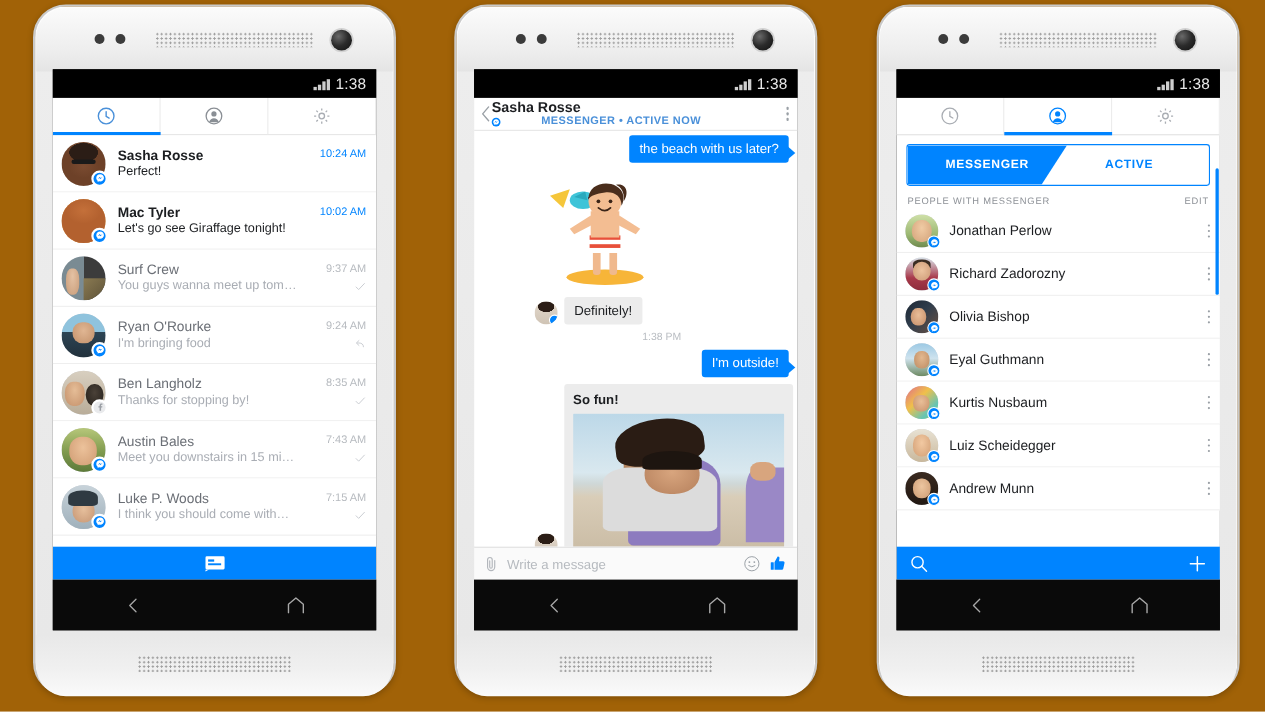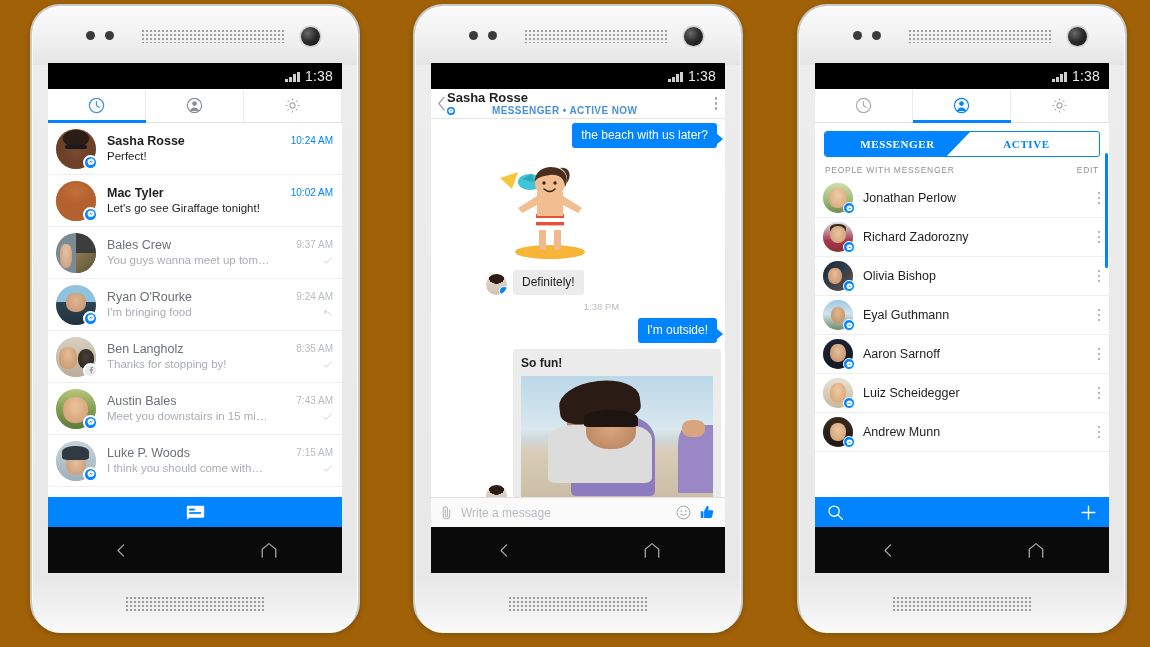--- a/index.html
+++ b/index.html
@@ -155,22 +155,22 @@
   .photo-card { background:#ececec; border-radius:3px; padding:7px 8px 8px; width:208px; }
   .photo-cap { font-size:12px; font-weight:bold; color:#1c1e21; margin-bottom:6px; }
   .photo-img { width:192px; height:122px; border-radius:1px; overflow:hidden; position:relative; }
 
   .composer { position:absolute; left:0; bottom:0; width:294px; height:30px;
      background:#fafafa; border-top:1px solid #e0e0e0; display:flex; align-items:center;
      padding:0 9px; gap:8px; }
   .composer .ph-txt { flex:1; font-size:12px; color:#b6babf; }
 
   
-  .seg { margin:8px 9px 6px; height:26px; display:flex; border-radius:3px;
-     overflow:hidden; border:1px solid #0084ff; position:relative; background:#fff;font-family:Liberation Serif, serif; }
+  .seg { margin:8px 9px 6px; height:38px; display:flex; border-radius:3px;
+     overflow:hidden; border:1px solid #0084ff; position:relative; background:#fff; }
   .seg-a { flex:1; background:#0084ff; color:#fff; display:flex; align-items:center;
      justify-content:center; font-size:11px; font-weight:bold; letter-spacing:.6px;
      clip-path: polygon(0 0, 100% 0, 84% 100%, 0 100%); }
   .seg-b { flex:1; color:#0084ff; display:flex; align-items:center; justify-content:center;
      font-size:11px; font-weight:bold; letter-spacing:.6px; margin-left:-16px; }
   .sect-head { display:flex; align-items:center; justify-content:space-between;
      padding:2px 10px 4px; }
   .sect-title { font-size:8.5px; color:#8d9197; letter-spacing:.7px; }
   .sect-edit { font-size:8.5px; color:#8d9197; letter-spacing:.7px; }
   .prow { height:39px; display:flex; align-items:center; padding:0 9px 0 8px;
@@ -375,21 +375,21 @@
             </div>
           </div>
 
           <div class="thread">
             <div class="av-wrap">
               <div class="av">
                   <div class="ph p-surf"></div>
                 </div>
             </div>
             <div class="th-mid">
-              <div class="th-name read">Bales Crew</div>
+              <div class="th-name read">Surf Crew</div>
               <div class="th-snip read">You guys wanna meet up tom…</div>
             </div>
             <div class="th-right">
               <div class="th-time read">9:37 AM</div>
               <div class="th-stat">
                 <svg width="11" height="11" viewBox="0 0 16 16">
                     <path d="M2.5 8.6l3.4 3.4 7.6-8" fill="none" stroke="#c9ccd1" stroke-width="1.3" stroke-linecap="round" stroke-linejoin="round"></path>
                   </svg>
               </div>
             </div>
@@ -817,29 +817,29 @@
             <div class="pname">Eyal Guthmann</div>
             <div class="kebab">
                 <i></i>
                 <i></i>
                 <i></i>
               </div>
           </div>
           <div class="prow">
             <div class="av-wrap">
               <div class="av">
-                  <div class="ph p-aaron"></div>
+                  <div class="ph p-kurtis"></div>
                 </div>
               <div class="badge">
                   <svg width="7" height="7" viewBox="0 0 16 16">
                     <path d="M8 1C4.1 1 1 3.9 1 7.5c0 2 1 3.8 2.6 5v2.4l2.4-1.3c.6.2 1.3.3 2 .3 3.9 0 7-2.9 7-6.4S11.9 1 8 1zm.7 8.6L6.9 7.7 3.5 9.6l3.8-4 1.9 1.9 3.3-1.9-3.8 4z" fill="#fff"></path>
                   </svg>
                 </div>
             </div>
-            <div class="pname">Aaron Sarnoff</div>
+            <div class="pname">Kurtis Nusbaum</div>
             <div class="kebab">
                 <i></i>
                 <i></i>
                 <i></i>
               </div>
           </div>
           <div class="prow">
             <div class="av-wrap">
               <div class="av">
                   <div class="ph p-luiz"></div>

